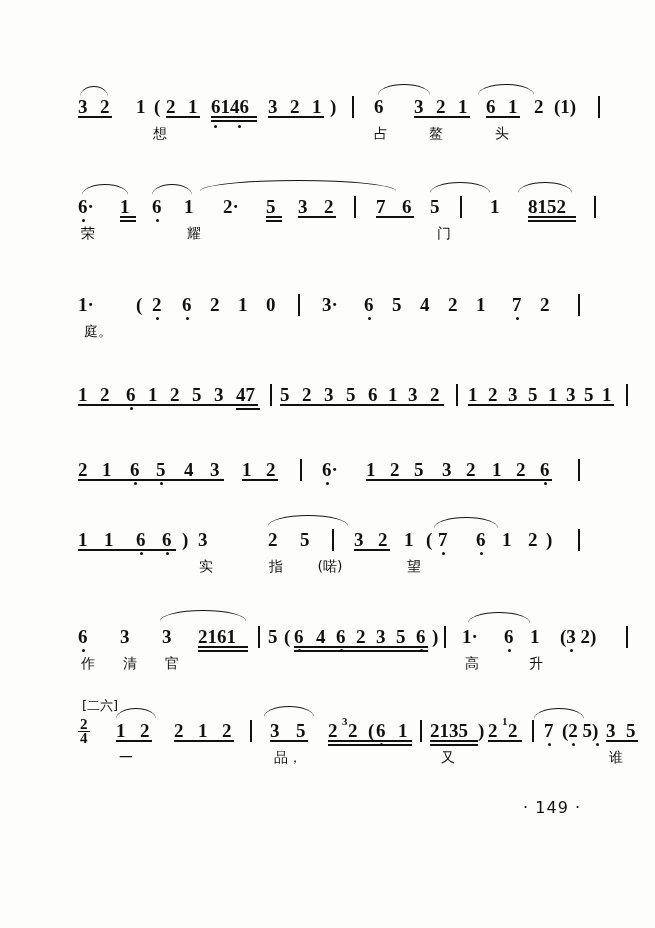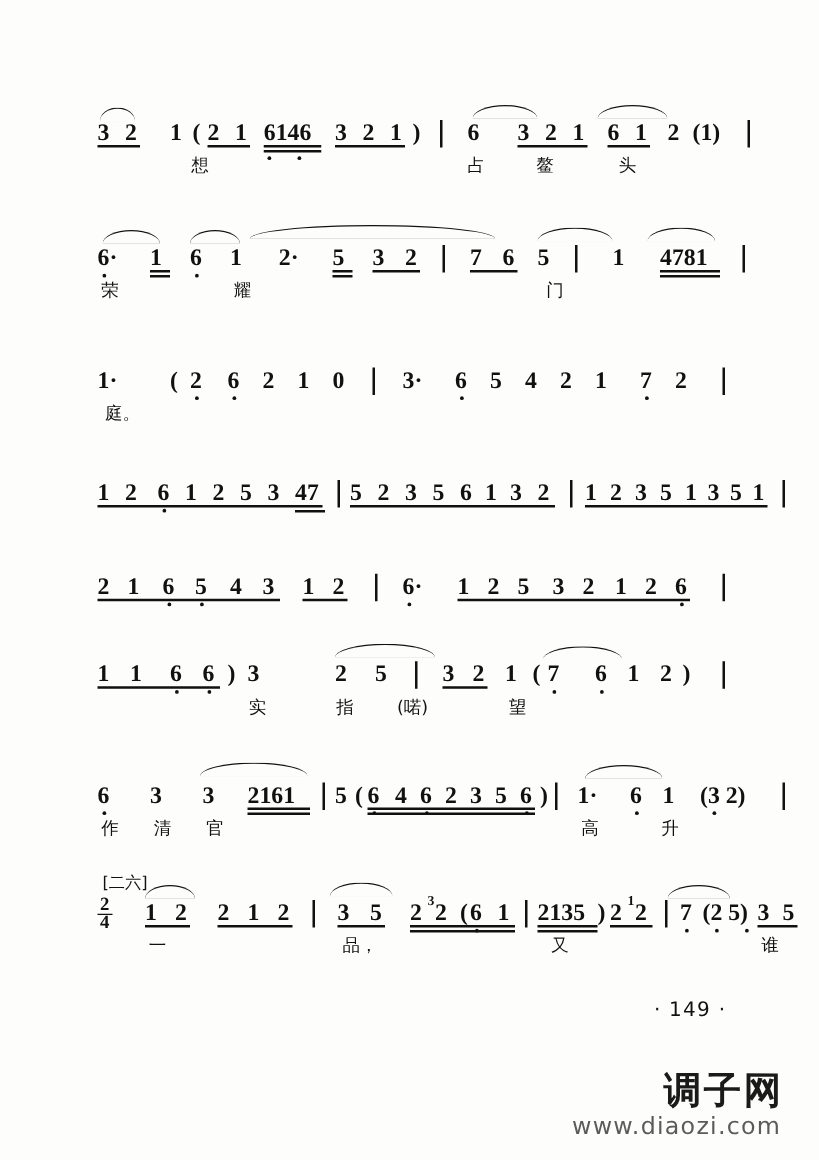--- a/index.html
+++ b/index.html
@@ -219,21 +219,21 @@
       <span class="bar" style="left:276px;"></span>
 
       <span class="tok" style="left:298px;">7</span>
       <span class="tok" style="left:324px;">6</span>
       <span class="beam" style="left:298px; top:24px; width:38px;"></span>
       <span class="tok" style="left:352px;">5</span>
 
       <span class="bar" style="left:382px;"></span>
 
       <span class="tok" style="left:412px;">1</span>
-      <span class="tok" style="left:450px;">4781</span>
+      <span class="tok" style="left:450px;">8152</span>
       <span class="beam" style="left:450px; top:24px; width:48px;"></span>
       <span class="beam" style="left:450px; top:28px; width:48px;"></span>
       <span class="bar" style="left:516px;"></span>
     </div>
     <div class="lyrics">
       <span class="lyr" style="left:10px;">荣</span>
       <span class="lyr" style="left:116px;">耀</span>
       <span class="lyr" style="left:366px;">门</span>
     </div>
   </div>
@@ -501,16 +501,14 @@
     <div class="lyrics">
       <span class="lyr" style="left:48px;">一</span>
       <span class="lyr" style="left:210px;">品，</span>
       <span class="lyr" style="left:370px;">又</span>
       <span class="lyr" style="left:538px;">谁</span>
     </div>
   </div>
 
   <div class="pagenum">· 149 ·</div>
 
-  <div class="wm-main">调子网</div>
-  <div class="wm-sub">www.diaozi.com</div>
 
 </div>
 
 </body></html>

